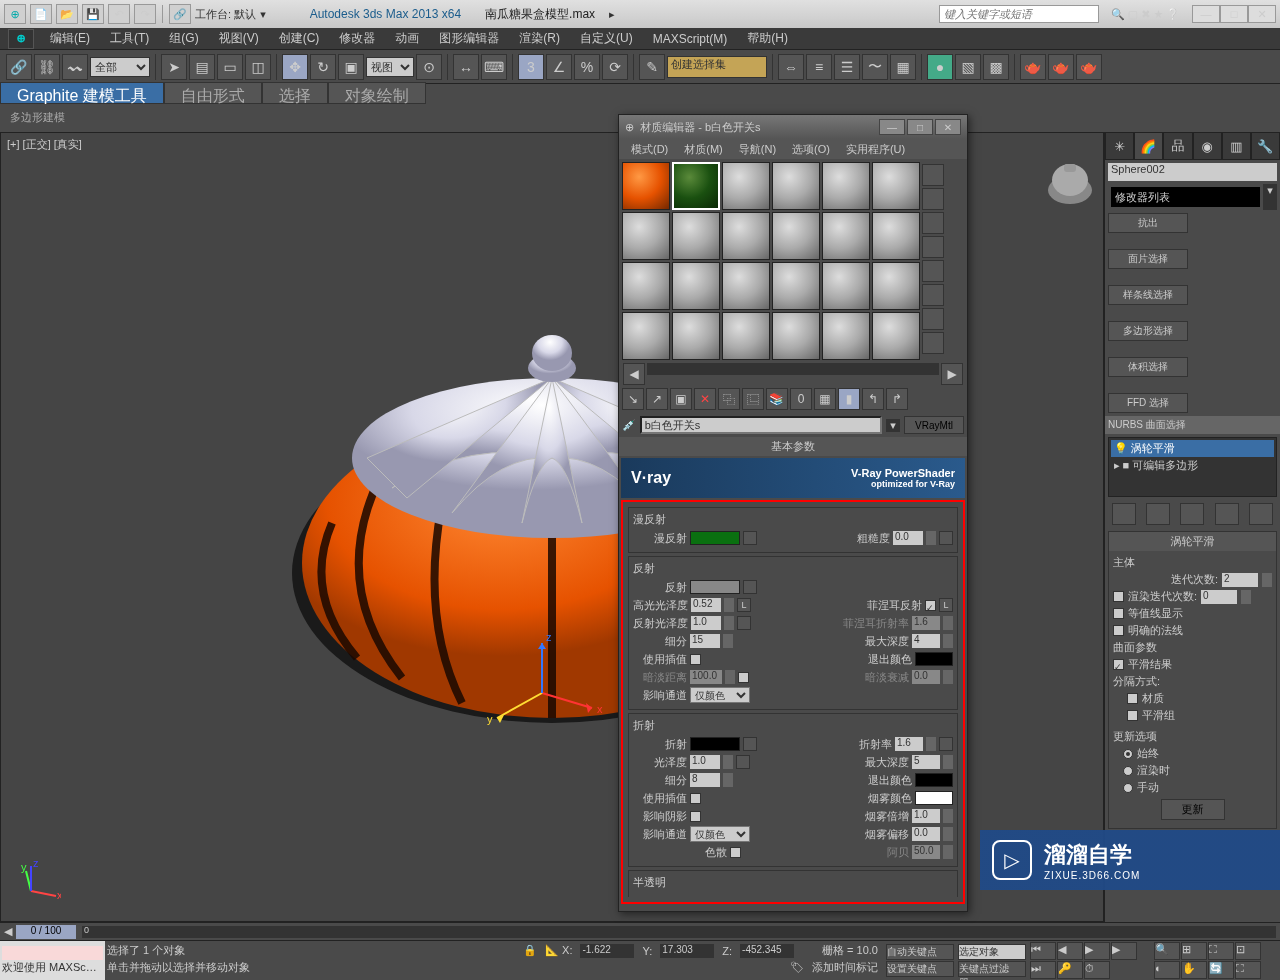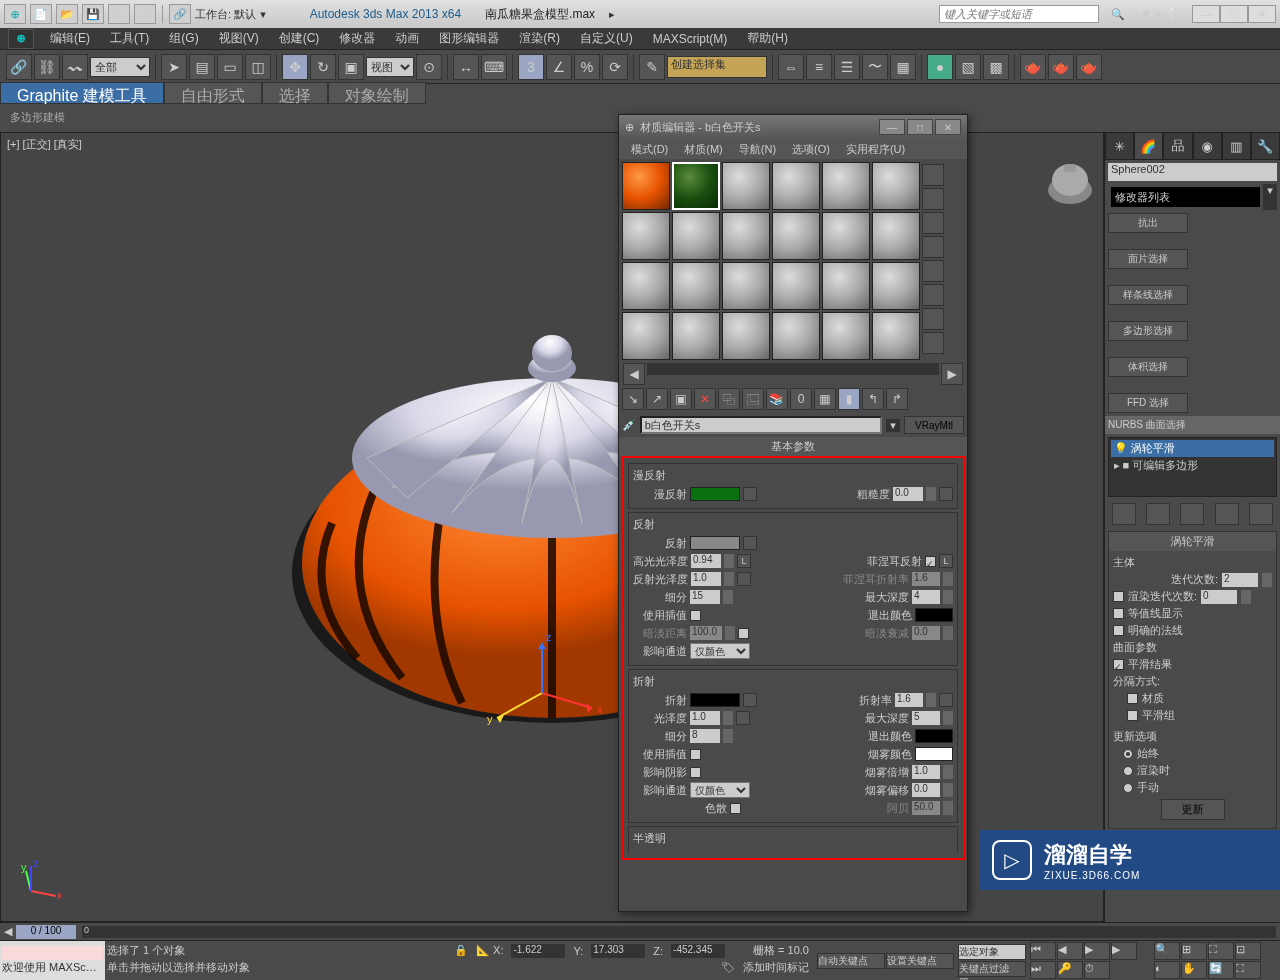--- a/index.html
+++ b/index.html
@@ -439,20 +439,27 @@
     <div class="mat-tool-btn">↰</div>
     <div class="mat-tool-btn">↱</div>
   </div>
   <div class="mat-name-row">
     <span>💉</span>
     <input class="mat-name-input" value="b白色开关s" style="">
     <span style="width:14px;background:#333;text-align:center">▾</span>
     <button class="mat-type-btn">VRayMtl</button>
   </div>
   <div class="mat-rollout-header">基本参数</div>
+  <div class="vray-banner">
+    <span class="vray-logo">V·ray</span>
+    <div class="vray-text">
+        <div>V-Ray PowerShader</div>
+        <div style="font-size:9px">optimized for V-Ray</div>
+      </div>
+  </div>
   <div class="red-highlight">
 
     <div class="mat-section">
       <div class="mat-section-title">漫反射</div>
       <div class="mat-param-row">
         <span class="mat-label">漫反射</span>
         <div class="color-swatch swatch-green"></div>
         <div class="sm-btn"></div>
         <span class="mat-label" style="margin-left:auto">粗糙度</span>
         <span class="spinner" style="width:30px">0.0</span>
@@ -463,21 +470,21 @@
 
     <div class="mat-section">
       <div class="mat-section-title">反射</div>
       <div class="mat-param-row">
         <span class="mat-label">反射</span>
         <div class="color-swatch swatch-gray"></div>
         <div class="sm-btn"></div>
       </div>
       <div class="mat-param-row">
         <span class="mat-label">高光光泽度</span>
-        <span class="spinner" style="width:30px">0.94</span>
+        <span class="spinner" style="width:30px">0.52</span>
           <span class="spinner-btns"></span>
         <div class="sm-btn">L</div>
         <span class="mat-label" style="margin-left:auto">菲涅耳反射</span>
         <span class="checkbox checked"></span>
         <div class="sm-btn">L</div>
       </div>
       <div class="mat-param-row">
         <span class="mat-label">反射光泽度</span>
         <span class="spinner" style="width:30px">1.0</span>
           <span class="spinner-btns"></span>
@@ -615,21 +622,21 @@
         <span class="coord-box">-452.345</span>
       <span style="margin-left:20px">栅格 = 10.0</span>
     </div>
     <div class="coord-row">
       <span>单击并拖动以选择并移动对象</span>
       <span style="margin-left:auto">🏷</span>
       <span>添加时间标记</span>
     </div>
   </div>
   <div class="status-right">
-    <div style="display:flex;flex-direction:row;gap:1px">
+    <div style="display:flex;flex-direction:column;gap:1px">
       <div class="anim-btn">自动关键点</div>
       <div class="anim-btn">设置关键点</div>
     </div>
     <div style="display:flex;flex-direction:column;gap:1px">
       <div class="anim-btn" style="background:#ccc;color:#333">选定对象</div>
       <div class="anim-btn">关键点过滤器...</div>
     </div>
     <div class="nav-btns">
       <div class="nav-btn">⏮</div>
       <div class="nav-btn">◀</div>

